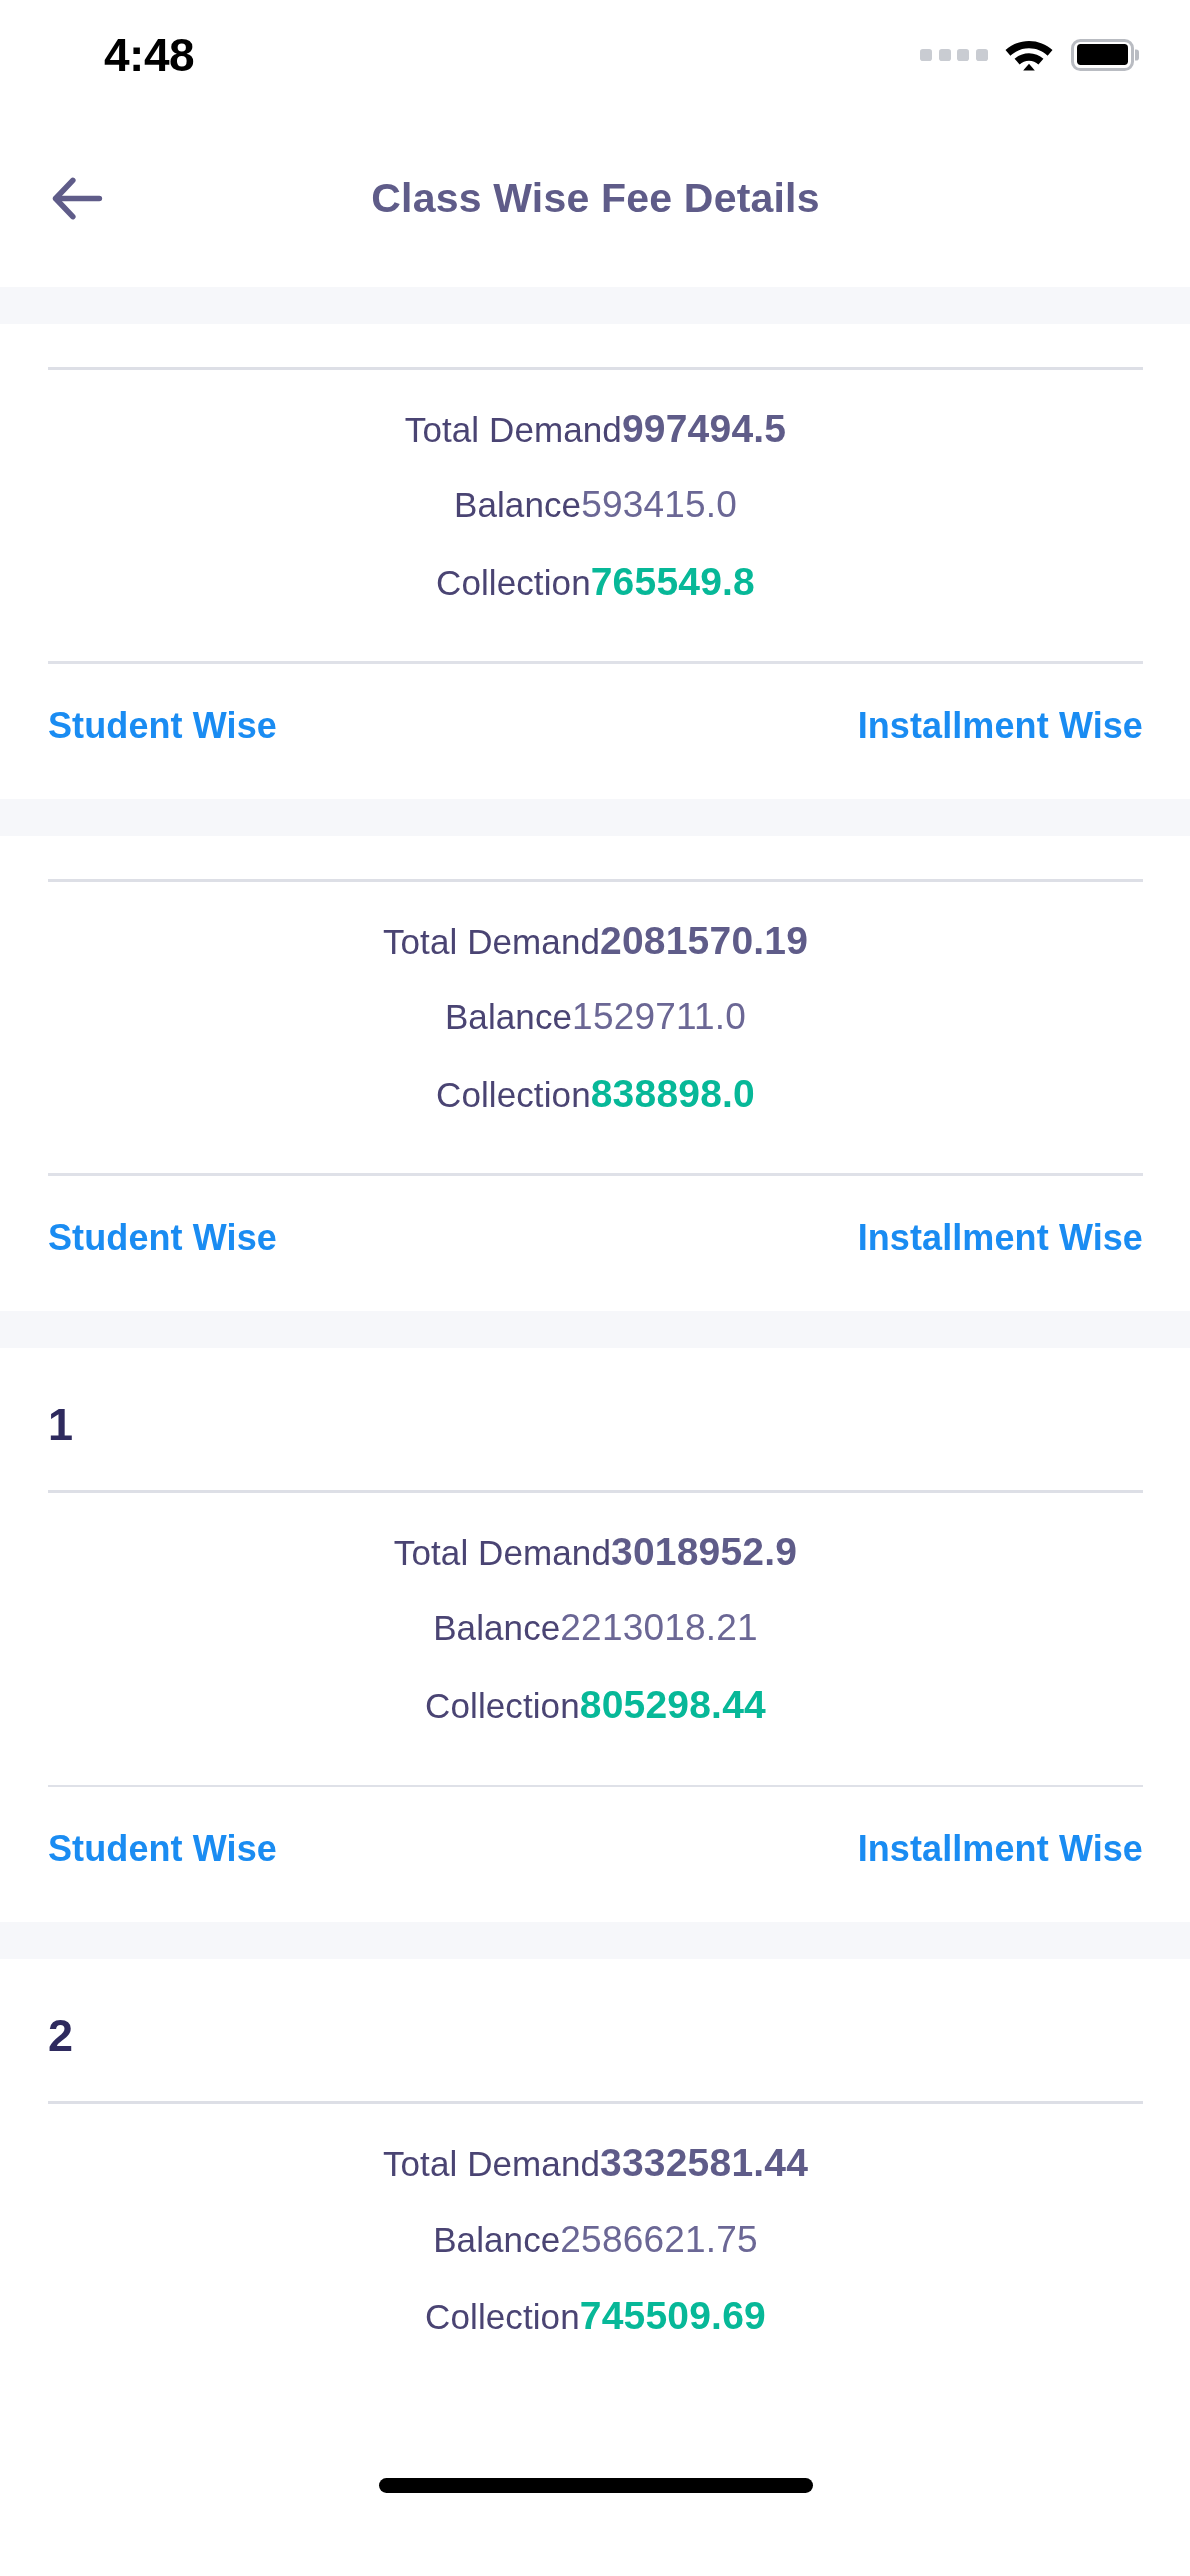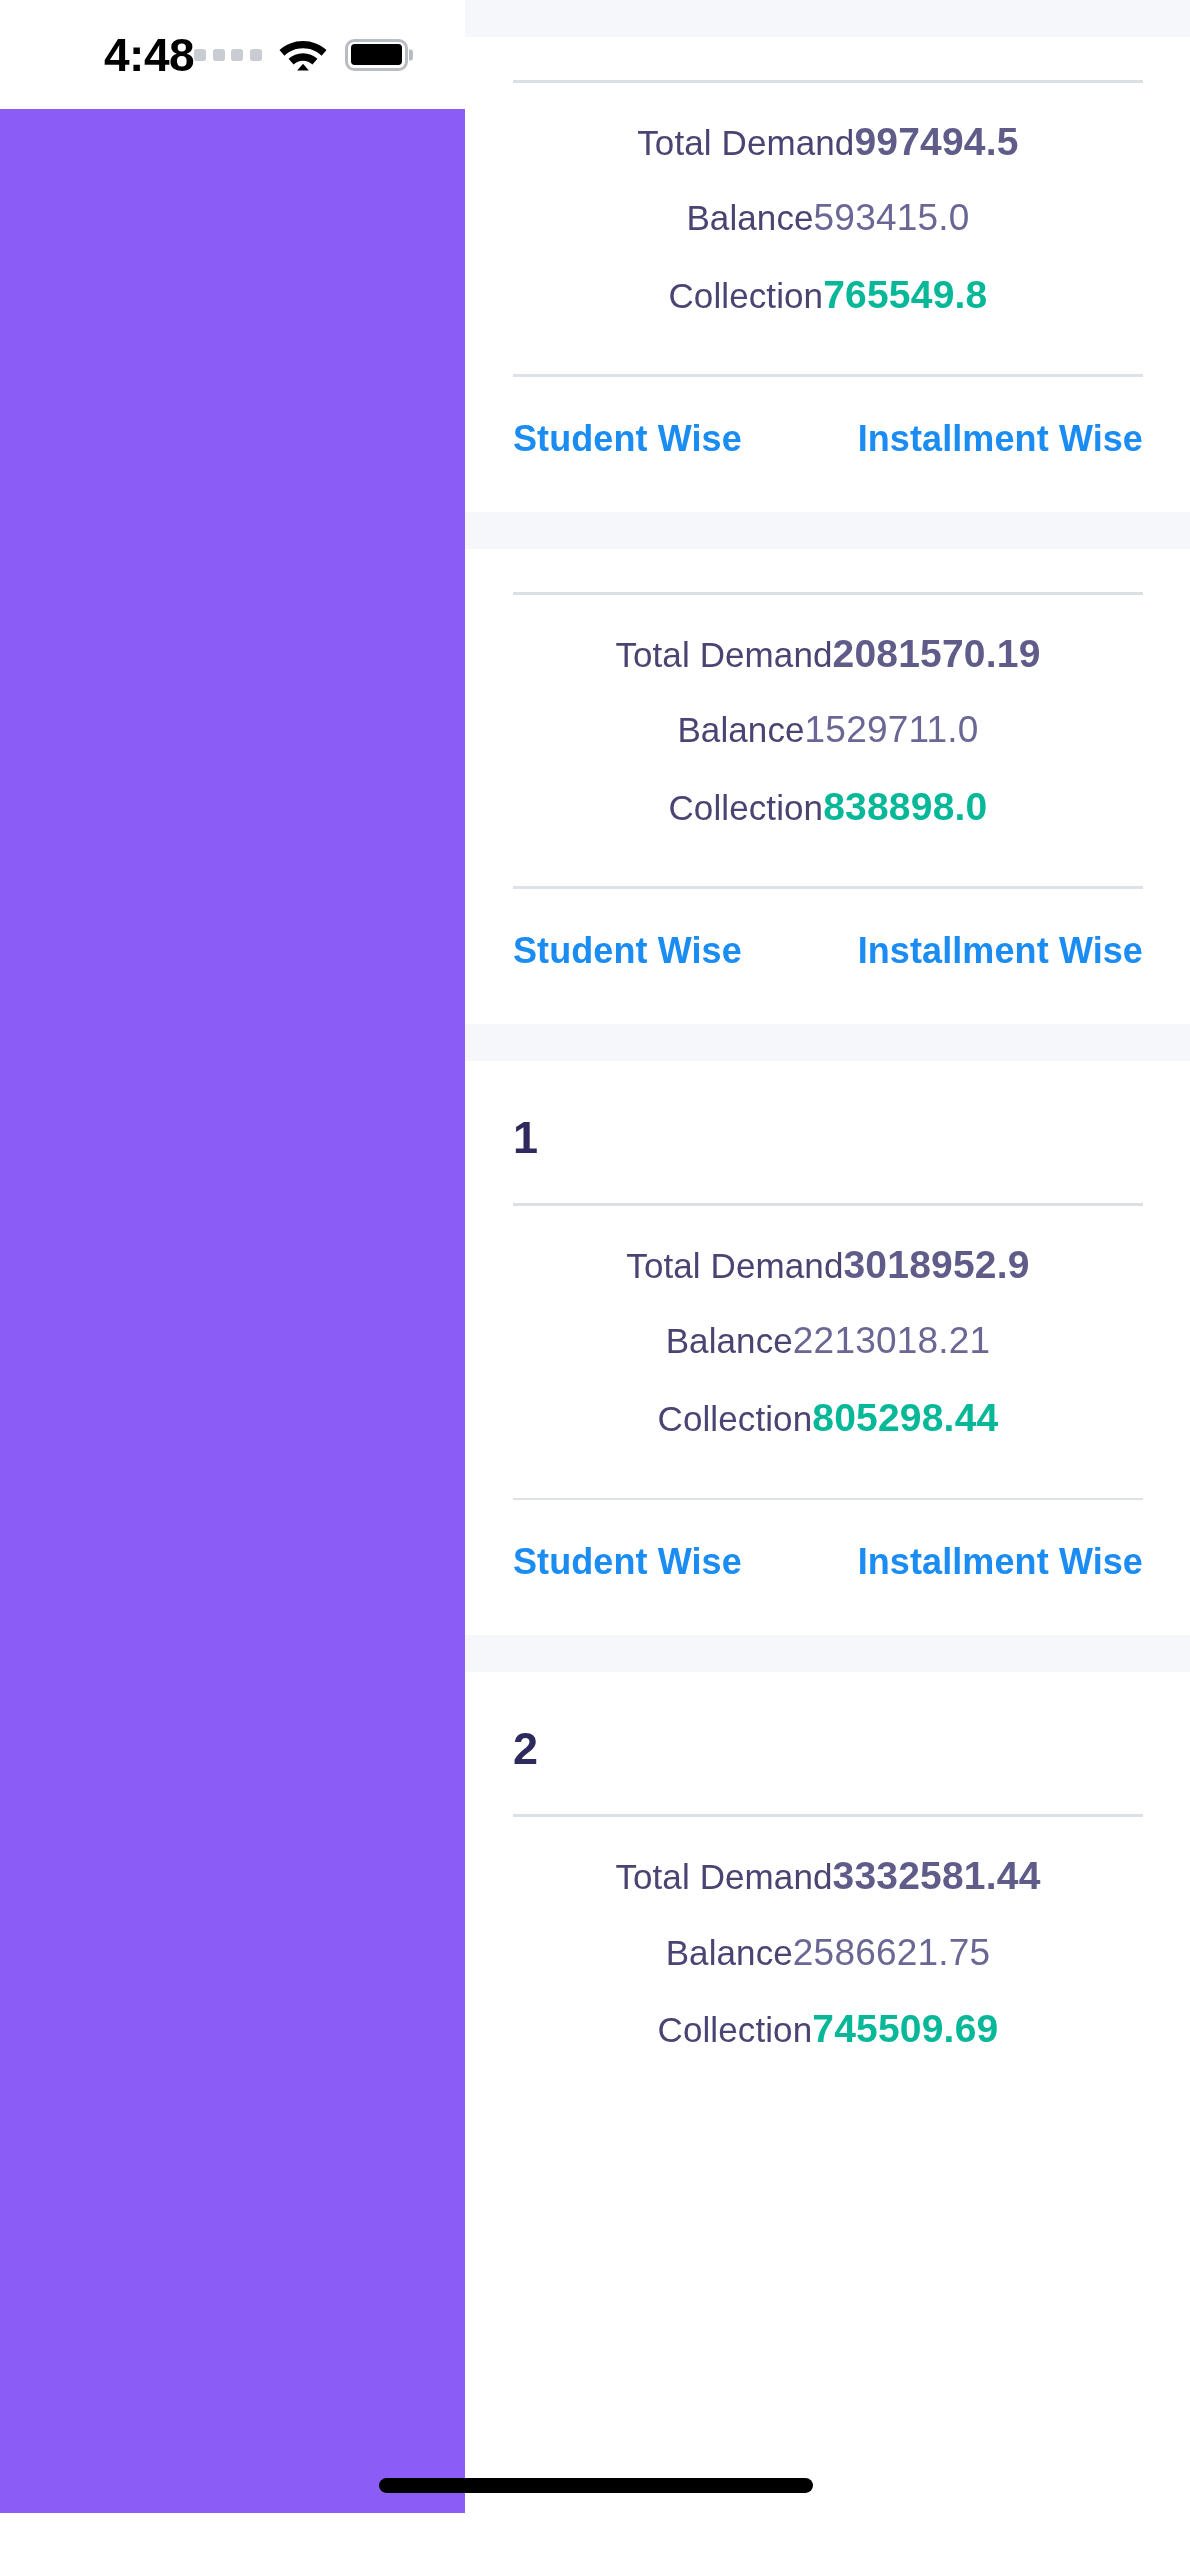--- a/index.html
+++ b/index.html
@@ -9,23 +9,23 @@
     height: 2576px;
     background: #ffffff;
     font-family: "Liberation Sans", sans-serif;
     overflow: hidden;
   }
 
   .phone {
     position: relative;
     width: 1191px;
     height: 2513px;
-    background: #8b5cf6;
-    display: flex;
-    flex-direction: row;
+    background: #404040;
+    display: flex;
+    flex-direction: column;
   }
 
   
   .status-bar {
     height: 109px;
     flex: 0 0 109px;
     display: flex;
     align-items: center;
     justify-content: space-between;
     padding: 0 57px 0 104px;
@@ -208,20 +208,29 @@
           <path d="M27 19.6c-6 0-11.5 2.3-15.6 6l5.4 6.2c2.7-2.5 6.3-4 10.2-4s7.5 1.5 10.2 4l5.4-6.2c-4.1-3.7-9.6-6-15.6-6z" fill="#000"></path>
           <path d="M27 31.2l-6.3 7.3h12.6L27 31.2z" fill="#000"></path>
         </svg>
       </span>
       <span class="battery">
           <i></i>
         </span>
     </div>
   </div>
 
+  <div class="app-bar">
+    <div class="back-btn">
+      <svg width="54" height="43" viewBox="0 0 58 46">
+        <path d="M24.5 3.5L6 23l18.5 19.5" fill="none" stroke="#5f5c89" stroke-width="6" stroke-linecap="round" stroke-linejoin="round"></path>
+        <path d="M6.5 23H53" fill="none" stroke="#5f5c89" stroke-width="6" stroke-linecap="round"></path>
+      </svg>
+    </div>
+    <div class="app-title">Class Wise Fee Details</div>
+  </div>
 
   <div class="scroll-area">
 
     <div class="band"></div>
 
     <div class="card">
       <div class="card-rule"></div>
       <div class="rows">
         <div class="row">
           <span class="row-label">Total Demand</span>

